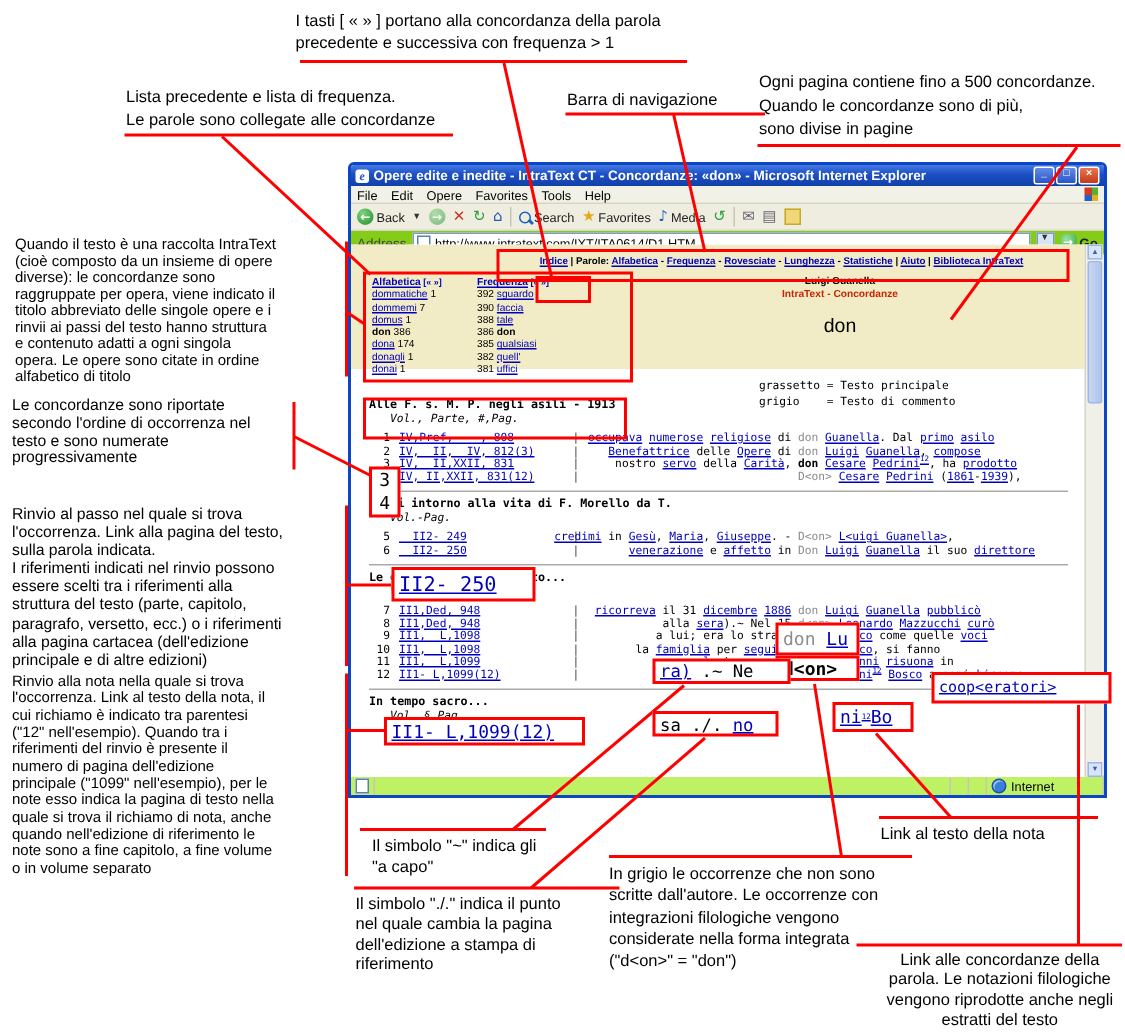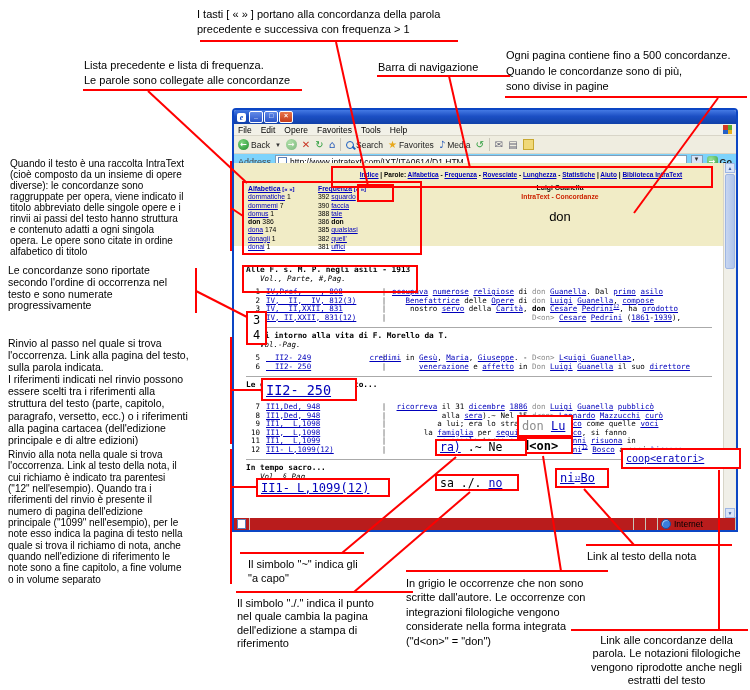--- a/index.html
+++ b/index.html
@@ -70,31 +70,31 @@
         color:#fff;font:bold 8px/11px "DejaVu Sans",sans-serif;text-align:center;}
   .circ.dim{opacity:.55;}
   .glyph{font-family:"DejaVu Sans",sans-serif;font-size:10px;line-height:11px;}
   .g-red{color:#C83220;} .g-green{color:#2E9E3E;} .g-blue{color:#2458B8;}
   .g-gold{color:#E8A81C;} .g-grey{color:#667;}
   .sq-yellow{width:9px;height:9px;background:#F0D878;border:1px solid #C8A830;}
   .tsep{width:1px;height:13px;background:#C8C5B8;}
   .mag{position:relative;width:6px;height:6px;border:1.5px solid #1B5FC0;border-radius:50%;display:inline-block;}
   .mag::after{content:"";position:absolute;left:5px;top:5px;width:4px;height:1.5px;background:#1B5FC0;transform:rotate(45deg);}
   .dd{font-size:6px;color:#333;}
-  #addrbar{height:15px;background:#7dd3fc;display:flex;align-items:center;padding:0 4px;gap:4px;
+  #addrbar{height:15px;background:#84cc16;display:flex;align-items:center;padding:0 4px;gap:4px;
            border-bottom:1px solid #C8C5B8;font-size:9px;}
   #addr-input{flex:1 1 auto;height:11px;background:#fff;border:1px solid #7F9DB9;display:flex;
               align-items:center;padding:0 2px;gap:3px;}
   #addr-url{font-size:8.5px;white-space:nowrap;overflow:hidden;flex:1 1 auto;}
   .page-ico{width:7px;height:8px;background:#fff;border:1px solid #5A7EB8;flex:0 0 auto;}
   #addr-dd{width:10px;height:11px;background:#D8E4F8;border:1px solid #7F9DB9;text-align:center;}
   #go-btn{display:flex;align-items:center;gap:2px;font-weight:bold;color:#222;}
   .go-ico{width:11px;height:11px;border-radius:3px;background:radial-gradient(circle at 35% 30%,#9CE49C,#2E9E3E);
           color:#fff;font:bold 8px/11px "DejaVu Sans",sans-serif;text-align:center;}
-  #statusbar{position:absolute;left:0;bottom:0;width:100%;height:13px;background:#b91c1c;
+  #statusbar{position:absolute;left:0;bottom:0;width:100%;height:13px;background:#bef264;
              border-top:1px solid #C8C5B8;display:flex;align-items:center;font-size:8.5px;box-sizing:border-box;}
   .st-cell{border-right:1px solid #C8C5B8;height:100%;display:flex;align-items:center;padding:0 3px;box-sizing:border-box;}
   .st-main{flex:1 1 auto;}
   .globe{width:8px;height:8px;border-radius:50%;background:#3A7EDC;border:1px solid #1C50A0;
          box-shadow:inset 1px 1px 0 #9CC4F0;margin-right:3px;}
 
   
   #page{position:absolute;left:234px;top:163px;width:501px;height:355px;background:#fff;z-index:2;overflow:hidden;}
   #yellow{position:absolute;left:0;top:0;width:489px;height:83px;background:#F1ECC6;}
   #scrollbar{position:absolute;right:0;top:0;width:12px;height:355px;background:#F0EFE8;border-left:1px solid #D8D5C8;box-sizing:border-box;}
@@ -141,20 +141,21 @@
   .crc{flex:1 1 auto;}
 </style>
 </head>
 <body>
 
 <div id="stage">
 
   <div id="win">
     <div id="titlebar">
       <span class="ie-ico">e</span>
+      <span id="title-text">Opere edite e inedite - IntraText CT - Concordanze: «don» - Microsoft Internet Explorer</span>
       <span class="winbtns">
           <span class="wbtn">_</span>
           <span class="wbtn">□</span>
           <span class="wbtn close">×</span>
         </span>
     </div>
     <div id="menubar">
       <span id="menu-items"><span class="menu-item">File</span><span class="menu-item">Edit</span><span class="menu-item">Opere</span><span class="menu-item">Favorites</span><span class="menu-item">Tools</span><span class="menu-item">Help</span></span>
       <span id="throbber">
         <i style="background:#D43A22"></i>
@@ -259,20 +260,21 @@
           <div><span>385 </span><span class="lk">qualsiasi</span></div>
           <div><span>382 </span><span class="lk">quell'</span></div>
           <div><span>381 </span><span class="lk">uffici</span></div>
         </div>
     </div>
     <div id="pg-header">
       <div class="h-author">Luigi Guanella</div>
       <div class="h-sub">IntraText - Concordanze</div>
       <div class="h-kw">don</div>
     </div>
+    <div id="legend"><div><span>grassetto</span><span> = Testo principale</span></div><div><span>grigio</span><span>    = Testo di commento</span></div></div>
     <div id="concord"><div class="sec-title">Alle F. s. M. P. negli asili - 1913</div><div class="sec-sub">Vol., Parte, #,Pag.</div><div class="cline"><span class="cnum">1</span><span class="cref lk">IV,Pref,    , 808</span><span class="cpipe">|</span><span class="clc"><span class="lk">occupava</span><span> </span><span class="lk">numerose</span><span> </span><span class="lk">religiose</span><span> di </span></span><span class="crc"><span class="gy">don</span><span> </span><span class="lk">Guanella</span><span>. Dal </span><span class="lk">primo</span><span> </span><span class="lk">asilo</span></span></div><div class="cline"><span class="cnum">2</span><span class="cref lk">IV,  II,  IV, 812(3)</span><span class="cpipe">|</span><span class="clc"><span class="lk">Benefattrice</span><span> delle </span><span class="lk">Opere</span><span> di </span></span><span class="crc"><span class="gy">don</span><span> </span><span class="lk">Luigi</span><span> </span><span class="lk">Guanella</span><span>, </span><span class="lk">compose</span></span></div><div class="cline"><span class="cnum">3</span><span class="cref lk">IV,  II,XXII, 831</span><span class="cpipe">|</span><span class="clc"><span>nostro </span><span class="lk">servo</span><span> della </span><span class="lk">Carità</span><span>, </span></span><span class="crc"><span class="bb">don</span><span> </span><span class="lk">Cesare</span><span> </span><span class="lk">Pedrini</span><sup class="lk sup">12</sup><span>, ha </span><span class="lk">prodotto</span></span></div><div class="cline"><span class="cnum">4</span><span class="cref lk">IV, II,XXII, 831(12)</span><span class="cpipe">|</span><span class="clc"></span><span class="crc"><span class="gy">D&lt;on&gt;</span><span> </span><span class="lk">Cesare</span><span> </span><span class="lk">Pedrini</span><span> (</span><span class="lk">1861</span><span>-</span><span class="lk">1939</span><span>),</span></span></div><hr class="sec-hr"><div class="sec-title">Cenni intorno alla vita di F. Morello da T.</div><div class="sec-sub">Vol.-Pag.</div><div class="cline"><span class="cnum">5</span><span class="cref lk">  II2- 249</span><span class="cpipe">|</span><span class="clc"><span class="lk">credimi</span><span> in </span><span class="lk">Gesù</span><span>, </span><span class="lk">Maria</span><span>, </span><span class="lk">Giuseppe</span><span>. - </span></span><span class="crc"><span class="gy">D&lt;on&gt;</span><span> </span><span class="lk">L&lt;uigi Guanella&gt;</span><span>,</span></span></div><div class="cline"><span class="cnum">6</span><span class="cref lk">  II2- 250</span><span class="cpipe">|</span><span class="clc"><span class="lk">venerazione</span><span> e </span><span class="lk">affetto</span><span> in </span></span><span class="crc"><span class="gy">Don</span><span> </span><span class="lk">Luigi</span><span> </span><span class="lk">Guanella</span><span> il suo </span><span class="lk">direttore</span></span></div><hr class="sec-hr"><div class="sec-title">Le glorie del pontificato...</div><div class="sec-sub">Vol.,§,Pag.</div><div class="cline"><span class="cnum">7</span><span class="cref lk">II1,Ded, 948</span><span class="cpipe">|</span><span class="clc"><span class="lk">ricorreva</span><span> il 31 </span><span class="lk">dicembre</span><span> </span><span class="lk">1886</span><span> </span></span><span class="crc"><span class="gy">don</span><span> </span><span class="lk">Luigi</span><span> </span><span class="lk">Guanella</span><span> </span><span class="lk">pubblicò</span></span></div><div class="cline"><span class="cnum">8</span><span class="cref lk">II1,Ded, 948</span><span class="cpipe">|</span><span class="clc"><span>alla </span><span class="lk">sera</span><span>).~ Nel 15 </span></span><span class="crc"><span class="gy">d&lt;on&gt;</span><span> </span><span class="lk">Leonardo</span><span> </span><span class="lk">Mazzucchi</span><span> </span><span class="lk">curò</span></span></div><div class="cline"><span class="cnum">9</span><span class="cref lk">II1,  L,1098</span><span class="cpipe">|</span><span class="clc"><span>a lui; era lo strano </span></span><span class="crc"><span class="gy">d&lt;on&gt;</span><span> </span><span class="lk">Bosco</span><span> come quelle </span><span class="lk">voci</span></span></div><div class="cline"><span class="cnum">10</span><span class="cref lk">II1,  L,1098</span><span class="cpipe">|</span><span class="clc"><span>la </span><span class="lk">famiglia</span><span> per </span><span class="lk">seguire</span><span> </span></span><span class="crc"><span class="gy">d&lt;on&gt;</span><span> </span><span class="lk">Bosco</span><span>, si fanno</span></span></div><div class="cline"><span class="cnum">11</span><span class="cref lk">II1,  L,1099</span><span class="cpipe">|</span><span class="clc"><span class="lk">evangelo</span><span> torna e il </span></span><span class="crc"><span class="gy">don</span><span> </span><span class="lk">Giovanni</span><span> </span><span class="lk">risuona</span><span> in</span></span></div><div class="cline"><span class="cnum">12</span><span class="cref lk">II1- L,1099(12)</span><span class="cpipe">|</span><span class="clc"><span class="lk">nove</span><span> volte come </span></span><span class="crc"><span class="gy">don</span><span> </span><span class="lk">Bassani</span><sup class="lk sup">12</sup><span> </span><span class="lk">Bosco</span><span> a ogni </span><span class="lk">bisogno</span></span></div><hr class="sec-hr"><div class="sec-title">In tempo sacro...</div><div class="sec-sub">Vol.,§,Pag.</div></div>
     <div id="scrollbar">
       <span class="sb-arrow sb-up">▲</span>
       <span class="sb-thumb"></span>
       <span class="sb-arrow sb-down">▼</span>
     </div>
   </div>
 
   <div class="rbox b-nav"></div>
   <div class="rbox b-words"></div>

